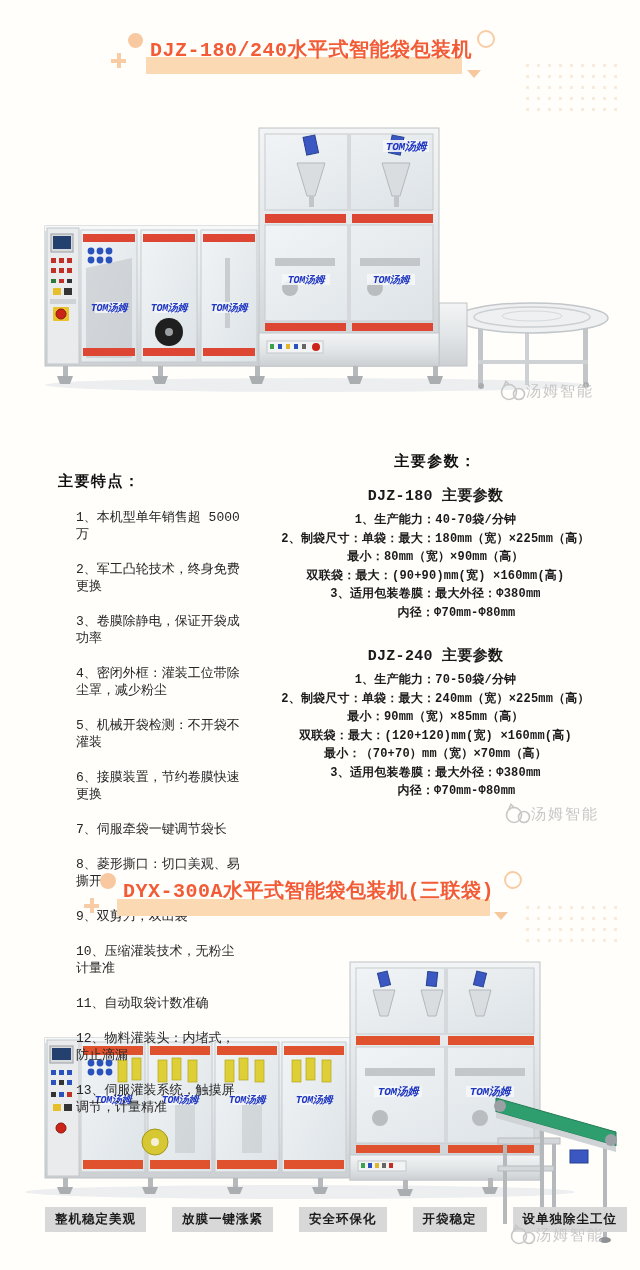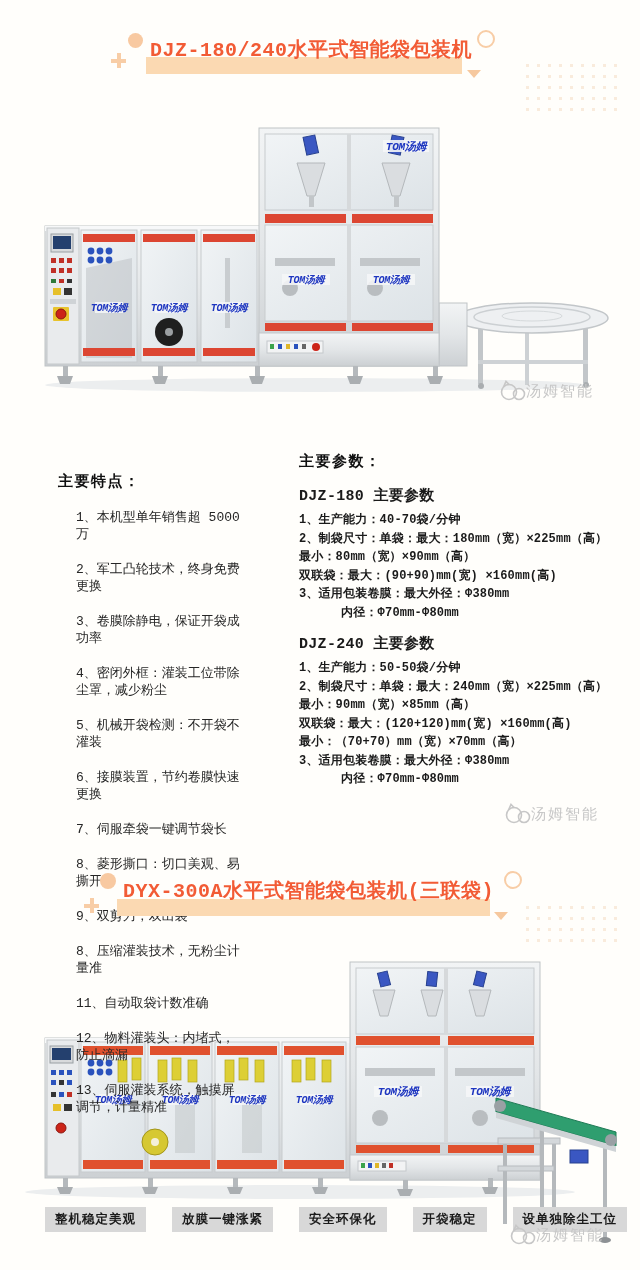--- a/index.html
+++ b/index.html
@@ -18,24 +18,24 @@
   .deco-plus::before{content:"";position:absolute;left:6px;top:0;width:4px;height:15px;background:#f8cda6;}
   .deco-plus::after{content:"";position:absolute;left:0;top:6px;width:15px;height:4px;background:#f8cda6;}
   .deco-dots{position:absolute;z-index:1;background-image:radial-gradient(#f7e3cf 1.5px,transparent 1.6px);
              background-size:11px 11px;opacity:.7;}
 
   
   .features{position:absolute;left:58px;top:472px;width:205px;color:#262626;z-index:2;}
   .features .col-heading{font-size:15px;font-weight:bold;color:#0f0f0f;letter-spacing:1.5px;margin:0 0 14px 0;}
   .features p{margin:18px;font-size:13px;line-height:17px;font-weight:500;}
 
-  .params{position:absolute;left:299px;top:452px;width:315px;color:#1a1a1a;z-index:2;}
+  .params{position:absolute;left:278px;top:452px;width:315px;color:#1a1a1a;z-index:2;text-align:center;}
   .params .col-heading{font-size:15px;font-weight:bold;color:#0f0f0f;letter-spacing:1.5px;margin:0;}
   .model{margin-top:15px;}
-  .model + .model{margin-top:12px;}
+  .model + .model{margin-top:24px;}
   .model h3{font-size:15px;font-weight:bold;margin:0 0 6px 0;letter-spacing:.3px;}
   .model p{margin:0;font-size:12px;line-height:18.5px;font-weight:600;white-space:nowrap;letter-spacing:.2px;}
   .ind-a{margin-left:100px;}
   .ind-b{margin-left:46px;}
   .ind-c{margin-left:90px;}
   .ind-d{margin-left:88px;padding-left:42px;}
 
   
   .photo{position:absolute;z-index:1;}
   .tom-logo{font-size:10px;font-weight:bold;font-style:italic;fill:#1e36c0;letter-spacing:-.3px;}
@@ -213,42 +213,42 @@
     <div class="col-heading">主要特点：</div>
     <p>1、本机型单年销售超 5000 万</p>
     <p>2、军工凸轮技术，终身免费更换</p>
     <p>3、卷膜除静电，保证开袋成功率</p>
     <p>4、密闭外框：灌装工位带除尘罩，减少粉尘</p>
     <p>5、机械开袋检测：不开袋不灌装</p>
     <p>6、接膜装置，节约卷膜快速更换</p>
     <p>7、伺服牵袋一键调节袋长</p>
     <p>8、菱形撕口：切口美观、易撕开</p>
     <p>9、双剪刀，双出袋</p>
-    <p>8、压缩灌装技术，无粉尘计量准</p>
+    <p>10、压缩灌装技术，无粉尘计量准</p>
     <p>11、自动取袋计数准确</p>
     <p>12、物料灌装头：内堵式，防止滴漏</p>
     <p>13、伺服灌装系统，触摸屏调节，计量精准</p>
   </div>
 
   <div class="params">
     <div class="col-heading">主要参数：</div>
 
     <div class="model">
       <h3>DJZ-180 主要参数</h3>
       <p>1、生产能力：40-70袋/分钟</p>
       <p>2、制袋尺寸：单袋：最大：180mm（宽）×225mm（高）</p>
       <p class="ind-a">最小：80mm（宽）×90mm（高）</p>
       <p class="ind-b">双联袋：最大：(90+90)mm(宽) ×160mm(高)</p>
       <p>3、适用包装卷膜：最大外径：Φ380mm</p>
       <p class="ind-d">内径：Φ70mm-Φ80mm</p>
     </div>
 
     <div class="model">
       <h3>DJZ-240 主要参数</h3>
-      <p>1、生产能力：50-50袋/分钟</p>
+      <p>1、生产能力：70-50袋/分钟</p>
       <p>2、制袋尺寸：单袋：最大：240mm（宽）×225mm（高）</p>
       <p class="ind-a">最小：90mm（宽）×85mm（高）</p>
       <p class="ind-b">双联袋：最大：(120+120)mm(宽) ×160mm(高)</p>
       <p class="ind-c">最小：（70+70）mm（宽）×70mm（高）</p>
       <p>3、适用包装卷膜：最大外径：Φ380mm</p>
       <p class="ind-d">内径：Φ70mm-Φ80mm</p>
     </div>
   </div>
 
   <div class="wm" style="left:505px;top:803px;">

